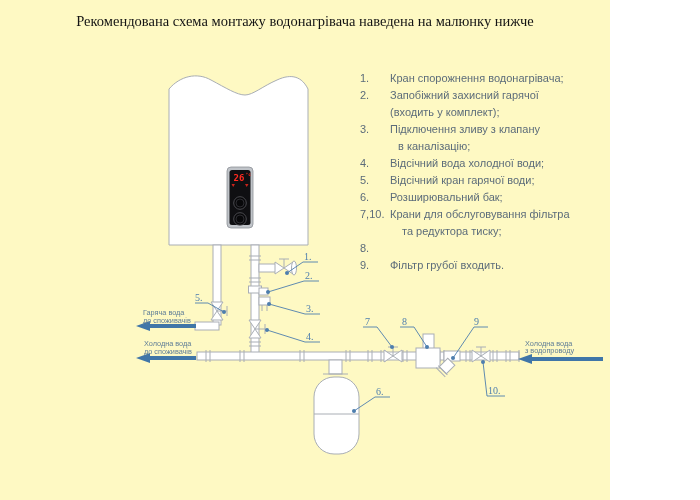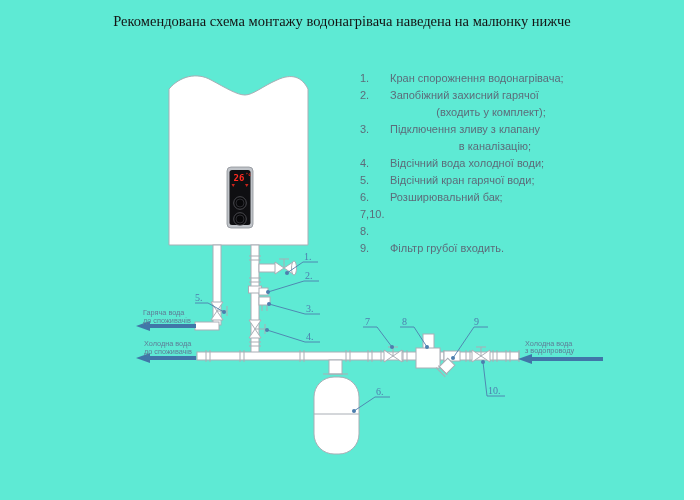--- a/index.html
+++ b/index.html
@@ -1,25 +1,25 @@
 <!DOCTYPE html>
 <html><head>
 <meta charset="utf-8">
 <style>
   html,body { margin:0; padding:0; background:#fff; }
-  .page { position:relative; width:684px; height:500px; background:#5eead4; overflow:hidden;
+  .page { position:relative; width:610px; height:500px; background:#fef9c3; overflow:hidden;
           font-family:"Liberation Sans", sans-serif; }
   .title { position:absolute; top:13px; left:0; width:100%; text-align:center;
            font-family:"Liberation Serif", serif; font-size:14.5px; color:#141414; }
   .legend { position:absolute; left:360px; top:70px; width:232px;
             font-size:11px; line-height:17px; color:#5c6c7a; }
   .li { display:flex; }
   .num { flex:0 0 30px; }
   .txt { flex:1; }
-  .l2 { display:block;text-align:center; }
+  .l2 { display:block; }
   .ind8 { padding-left:8px; }
   .ind12 { padding-left:12px; }
   svg.diagram { position:absolute; left:0; top:0; }
   .pipe, .comp { fill:#ffffff; stroke:#a9aeb5; stroke-width:1; }
   .thin  { stroke:#a9aeb5; stroke-width:1; fill:none; }
   .callout-line { stroke:#4d7eae; stroke-width:0.9; fill:none; }
   .callout-dot  { fill:#4d7eae; }
   .callout-text { fill:#4d7eae; font-family:"Liberation Serif", serif; font-size:10px; }
   .flow-text  { fill:#5e7d97; font-family:"Liberation Sans", sans-serif; font-size:7.3px; }
   .flow-arrow { fill:#4076a8; }
@@ -58,20 +58,24 @@
     <div class="li">
       <span class="num">5.</span>
       <span class="txt">Відсічний кран гарячої води;</span>
     </div>
     <div class="li">
       <span class="num">6.</span>
       <span class="txt">Розширювальний бак;</span>
     </div>
     <div class="li">
       <span class="num">7,10.</span>
+      <span class="txt">
+        <span>Крани для обслуговування фільтра</span>
+        <span class="l2 ind12">та редуктора тиску;</span>
+      </span>
     </div>
     <div class="li">
       <span class="num">8.</span>
     </div>
     <div class="li">
       <span class="num">9.</span>
       <span class="txt">Фільтр грубої входить.</span>
     </div>
   </div>
 

